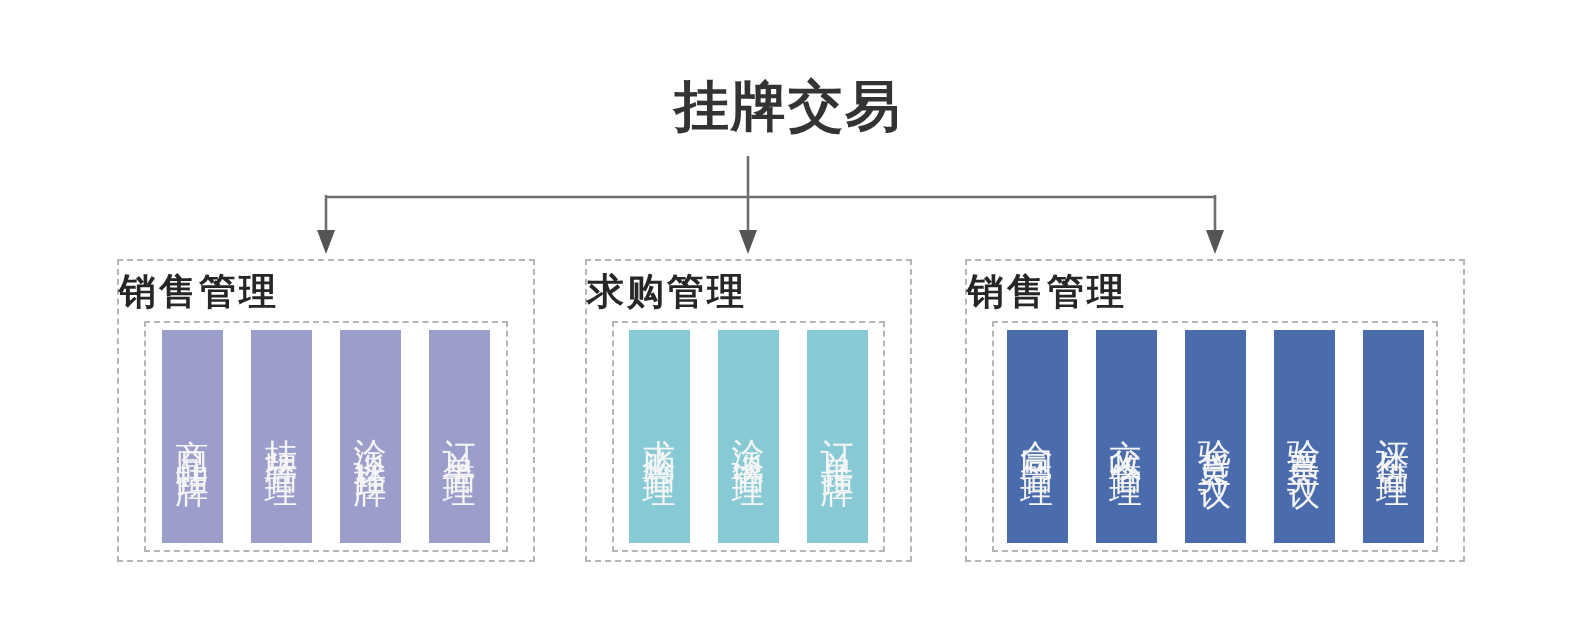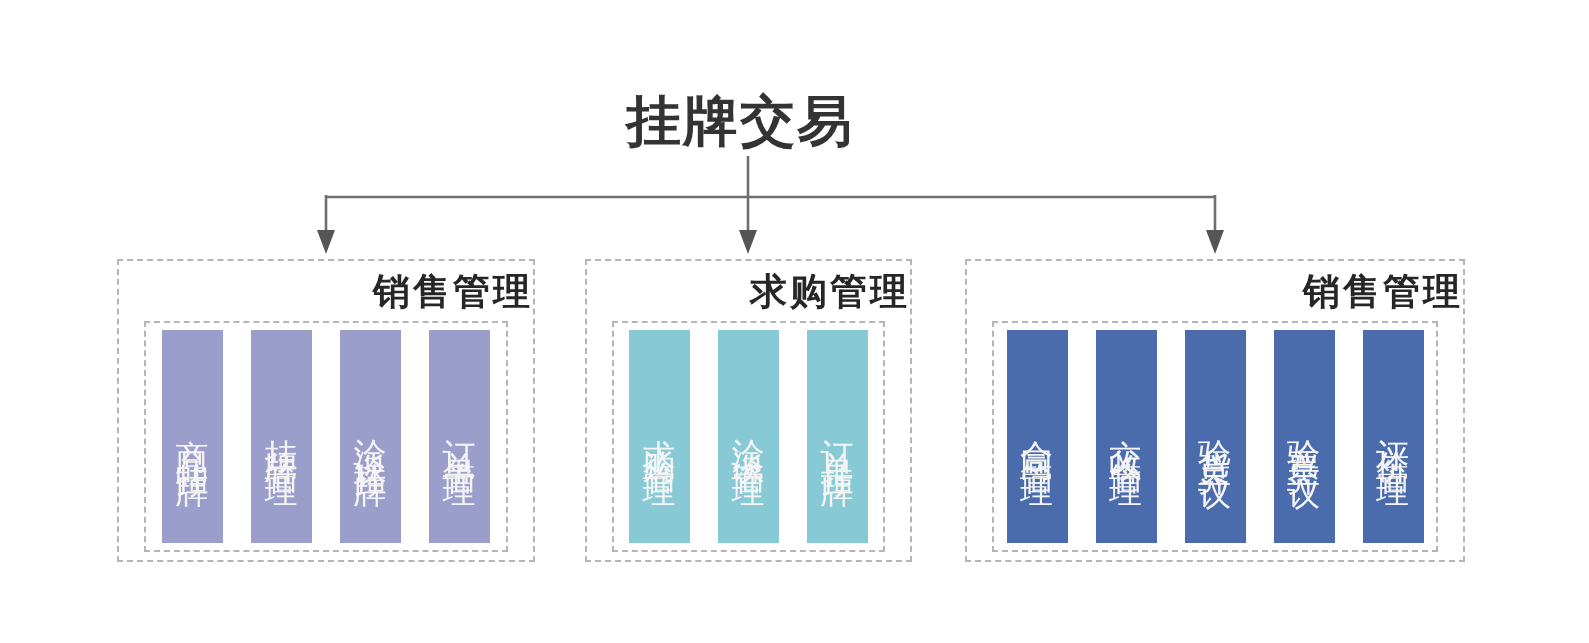--- a/index.html
+++ b/index.html
@@ -3,49 +3,48 @@
 <meta charset="utf-8">
 <style>
   * { margin: 0; padding: 0; box-sizing: border-box; }
   html, body { width: 1589px; height: 643px; background: #ffffff; overflow: hidden; }
   body { font-family: "Liberation Sans", "DejaVu Sans", sans-serif; position: relative; }
 
   .diagram { position: absolute; inset: 0; }
 
   .main-title {
     position: absolute;
-    left: 740px; top: 70px;
+    left: 788px; top: 70px;
     transform: translateX(-50%);
     font-size: 55px;
     font-weight: bold;
     color: #333333;
     letter-spacing: 2px;
     white-space: nowrap;
-    margin-top: 15px;
   }
 
   svg.connector { position: absolute; left: 0; top: 0; pointer-events: none; }
   svg.connector line { stroke: #6e6e6e; stroke-width: 2.6; }
   svg.connector polygon { fill: #555555; }
 
   .group-box {
     position: absolute;
     top: 259px;
     height: 303px;
     border: 2px dashed #b5b5b5;
     background: #ffffff;
   }
   .group-box.g0 { left: 117px; width: 418px; }
   .group-box.g1 { left: 585px; width: 327px; }
   .group-box.g2 { left: 965px; width: 500px; }
 
   .group-title {
     height: 60px;
     line-height: 62px;
-    text-align: right;
+    text-align: left;
     font-size: 37px;
     font-weight: bold;
     color: #262626;
     letter-spacing: 3px;
     white-space: nowrap;
   }
 
   .inner-box {
     margin: 0 25px;
     height: 231px;

